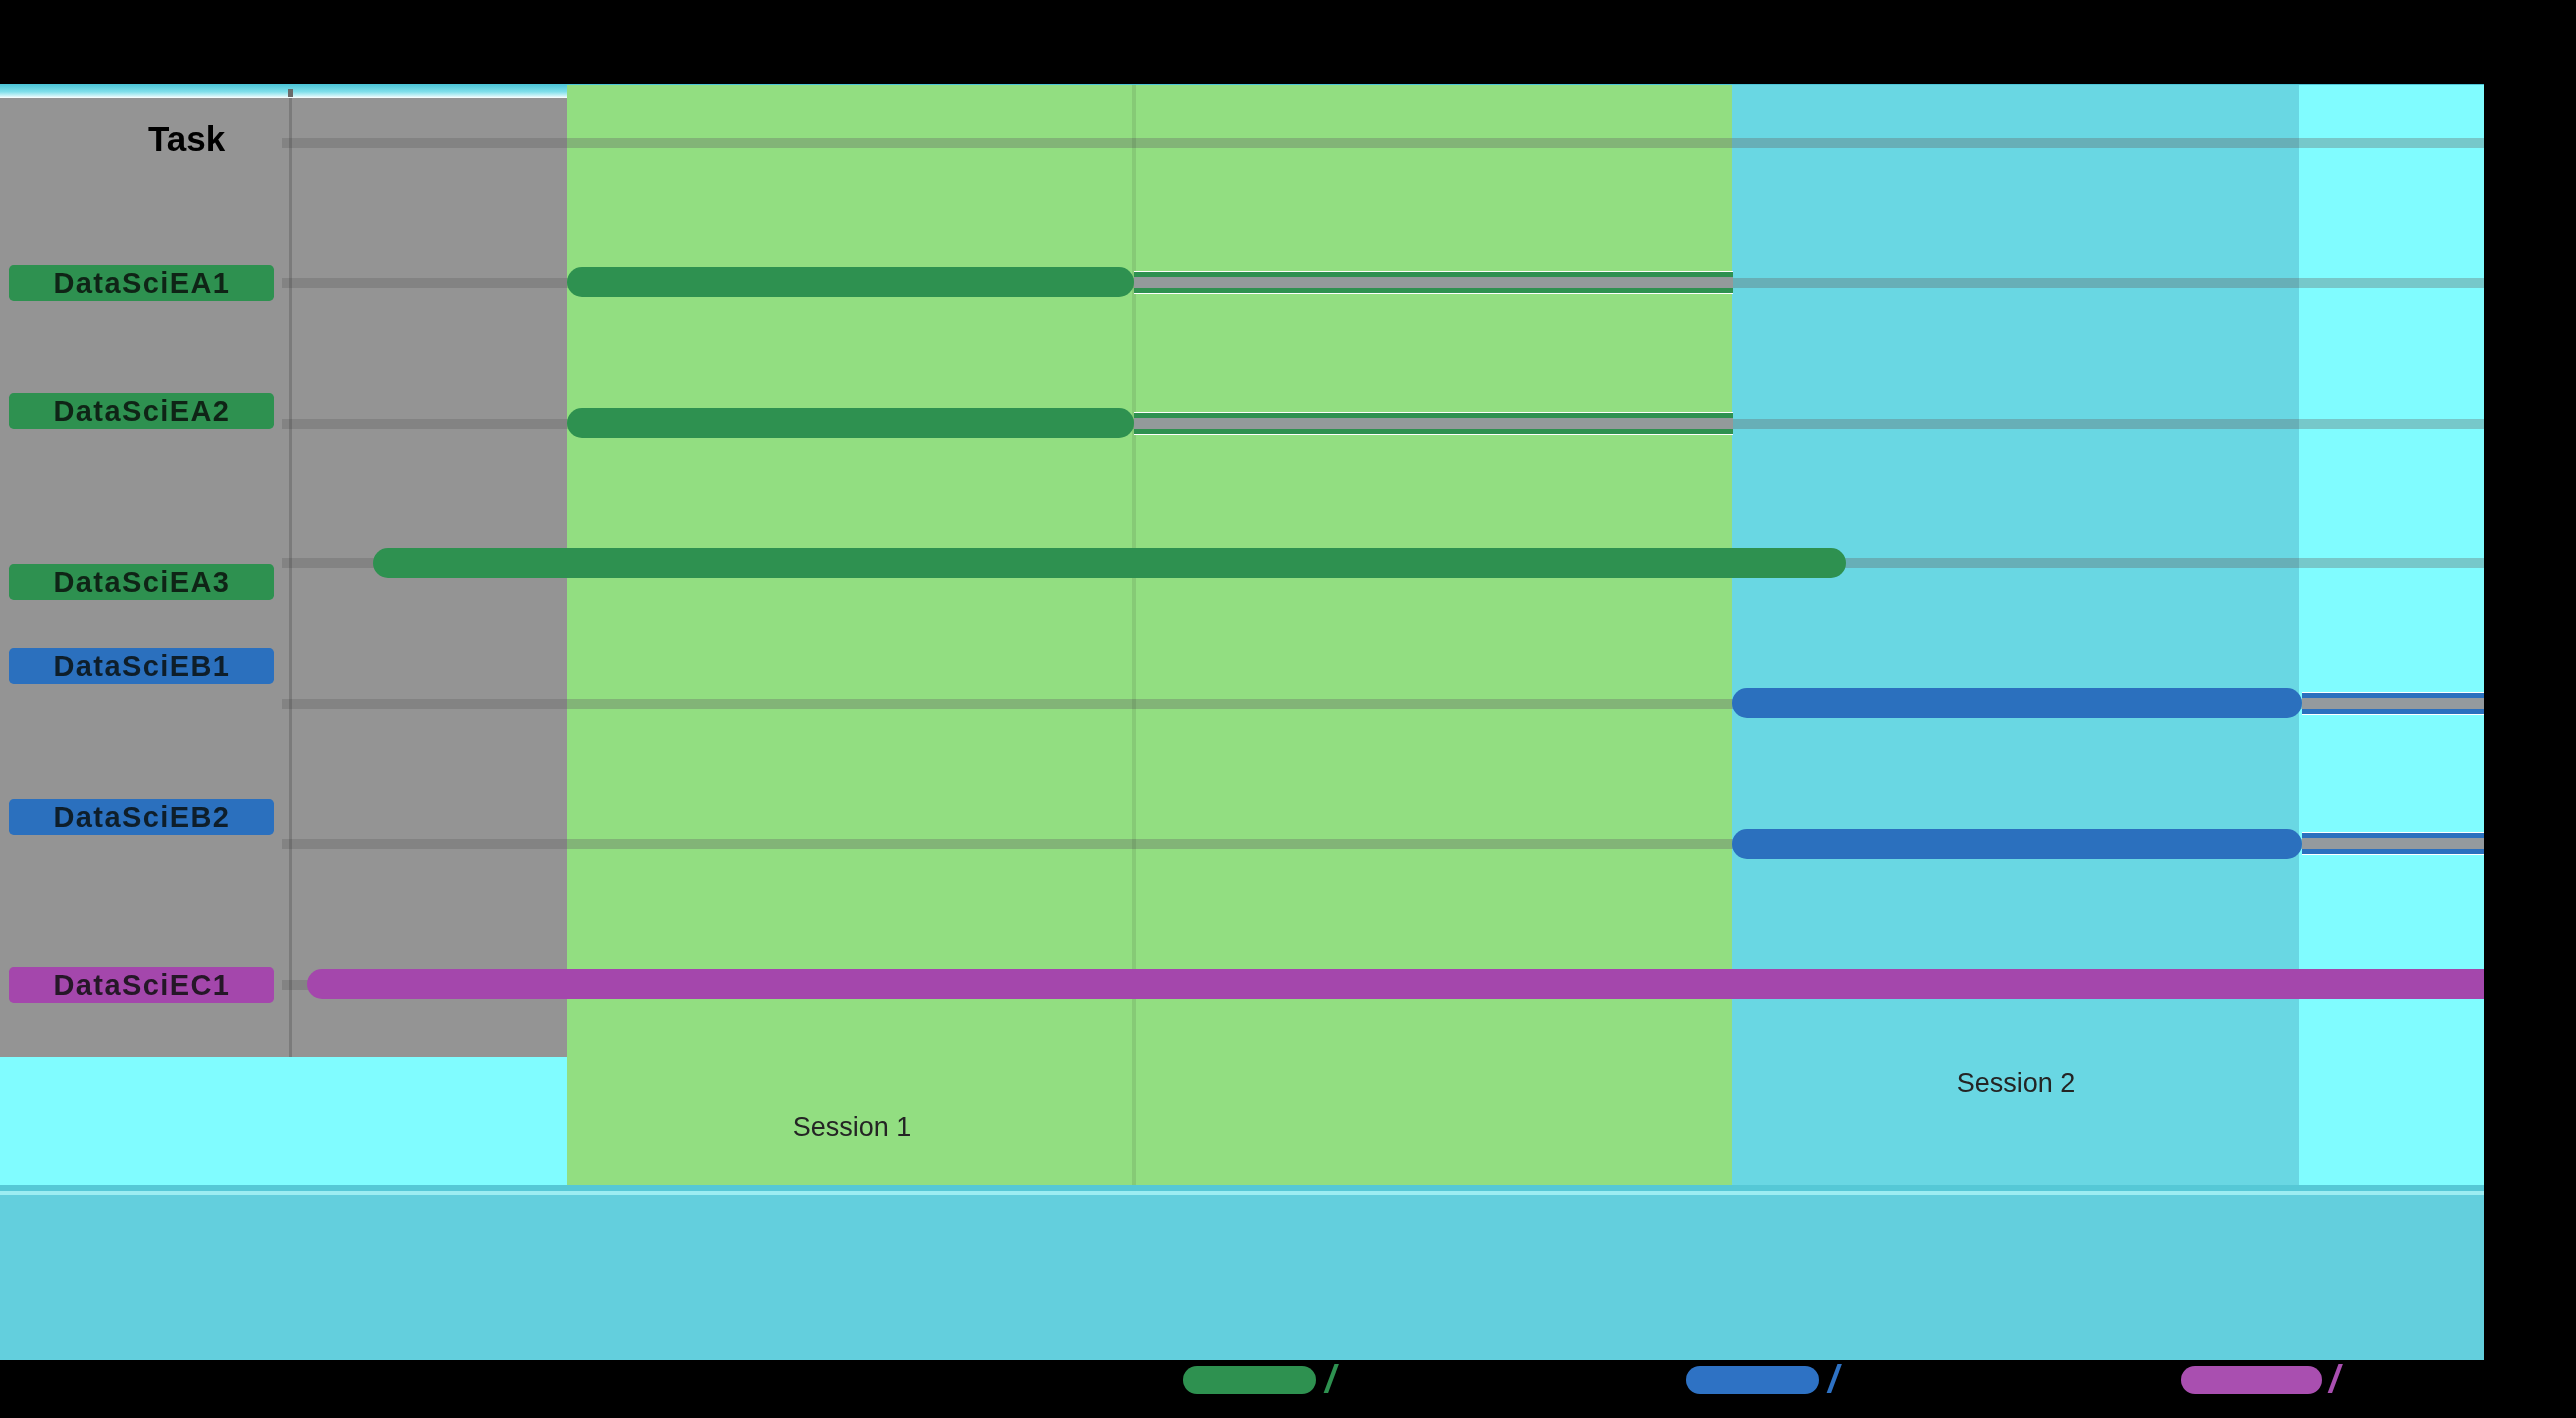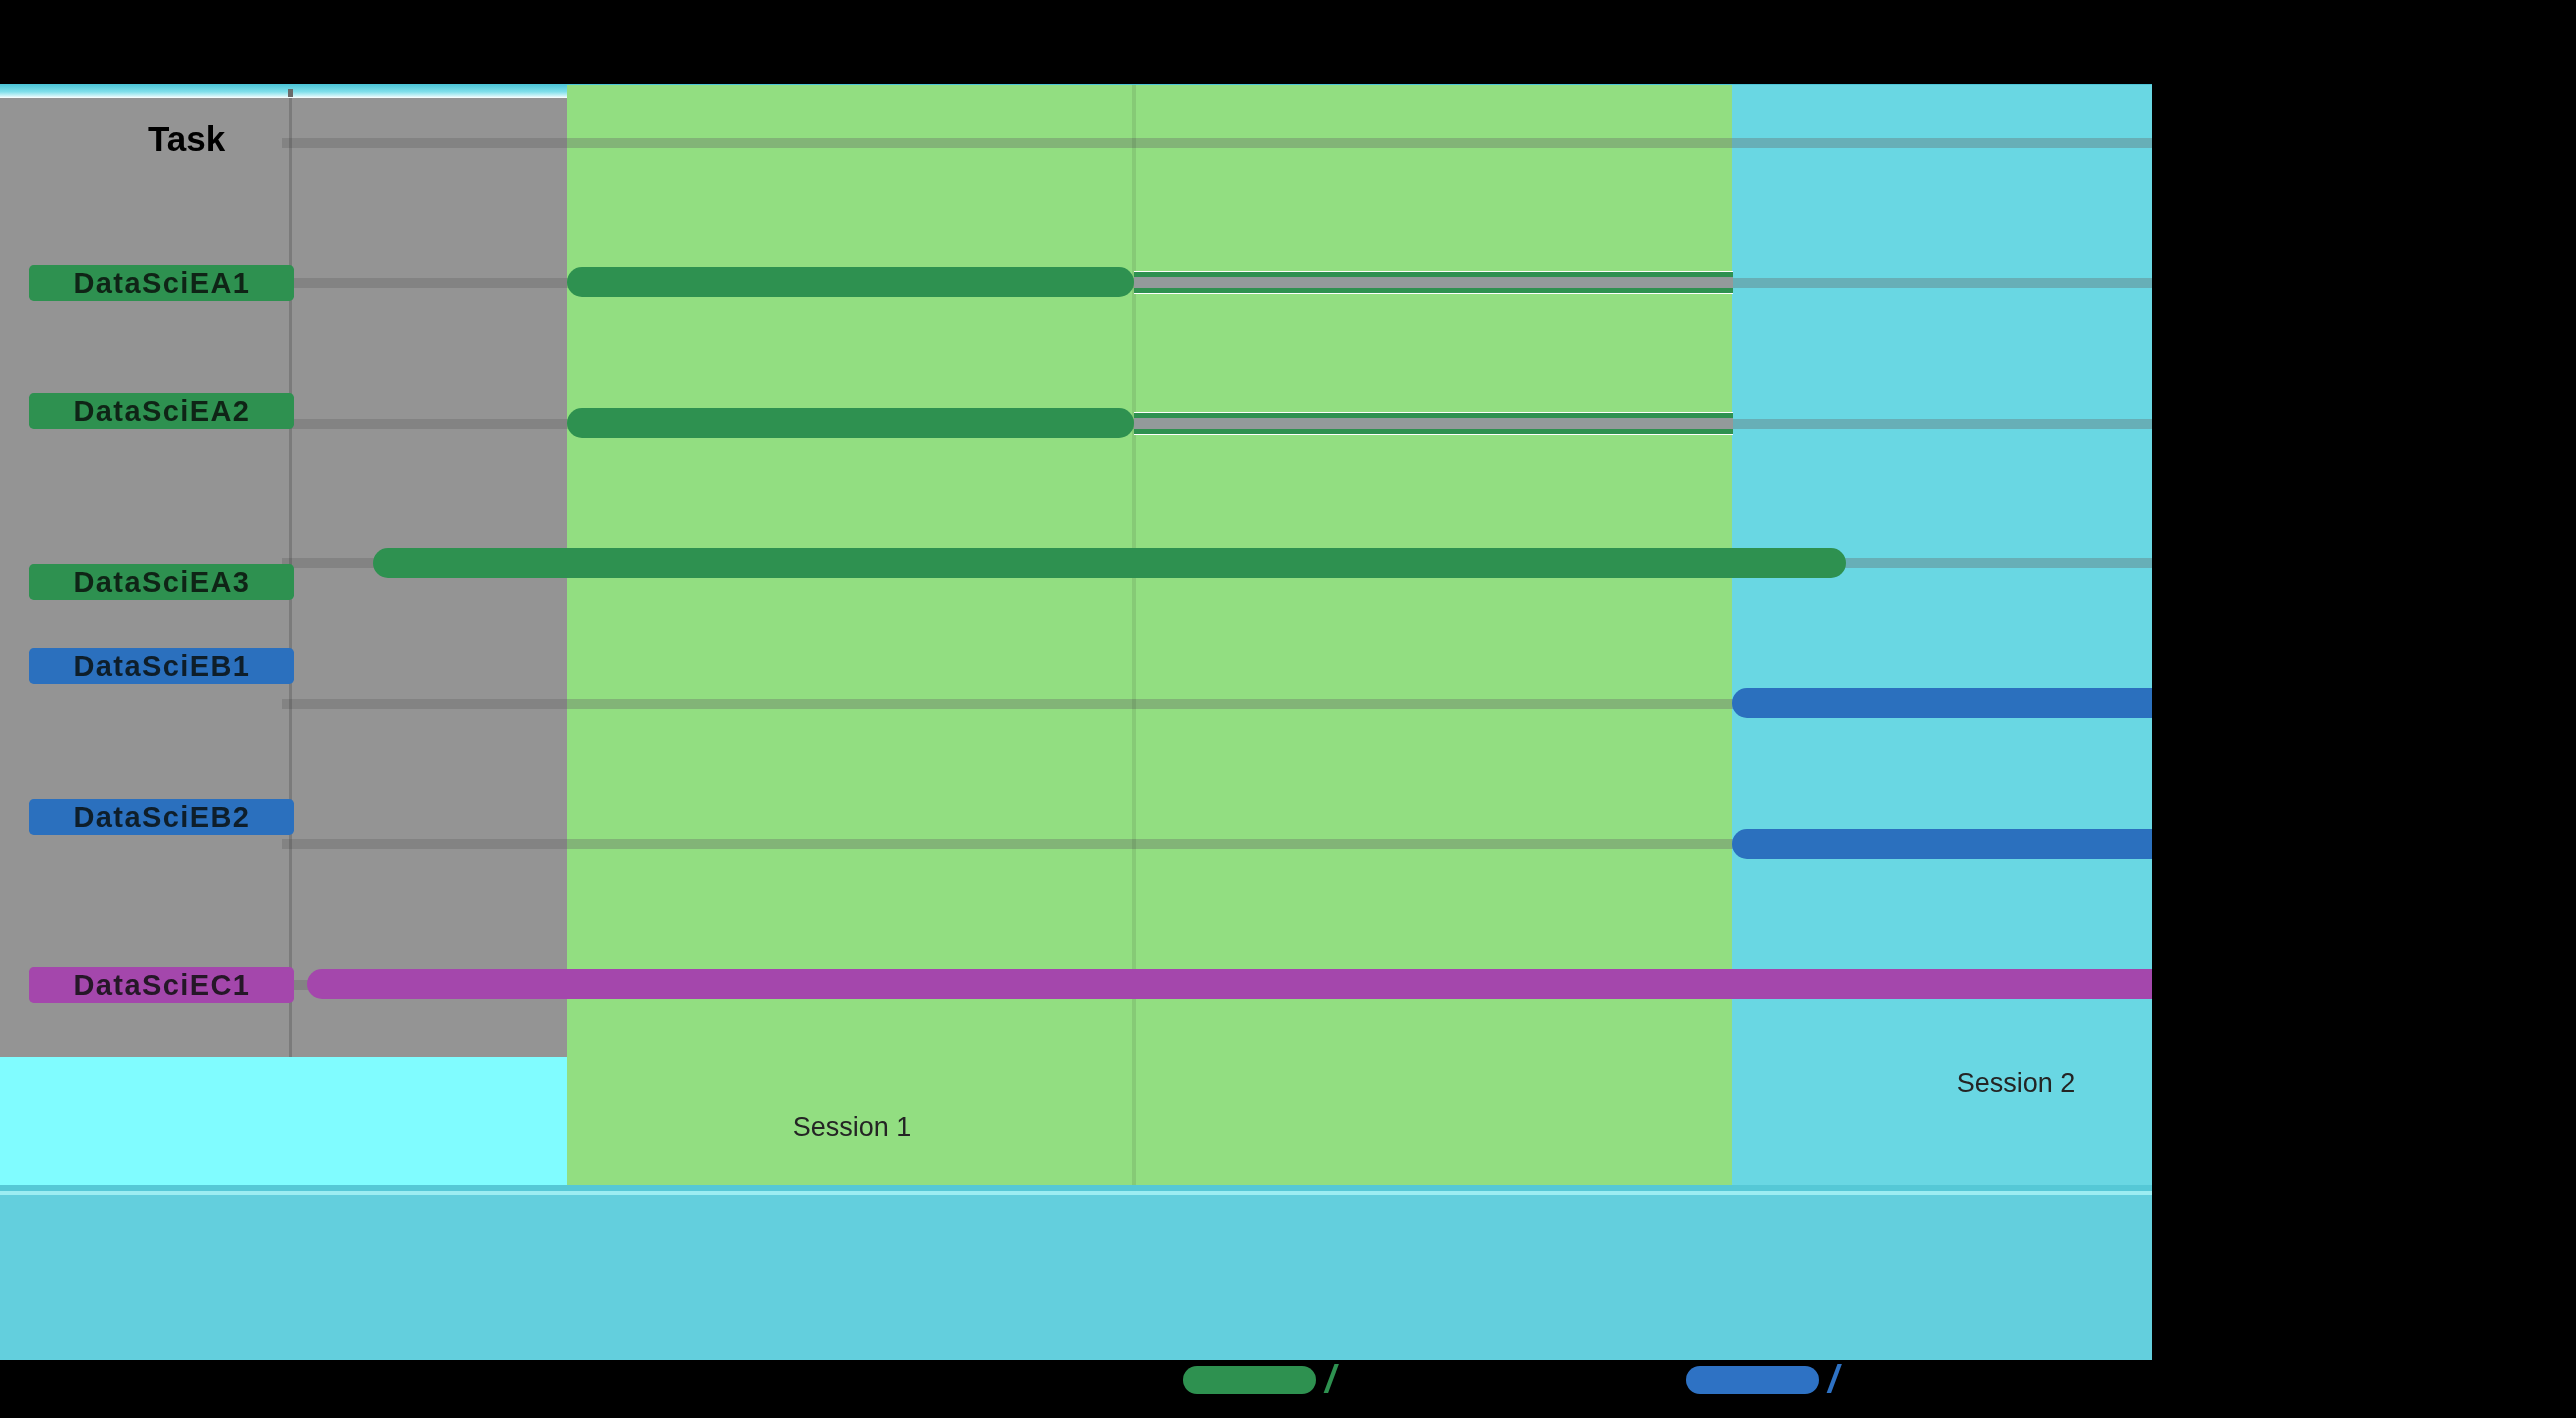--- a/index.html
+++ b/index.html
@@ -1,17 +1,17 @@
 <!DOCTYPE html>
 <html style="font-size:15px"><head>
 <meta charset="utf-8">
 <style>
   html,body{margin:0;padding:0;background:#000;}
   body{font-family:"Liberation Sans","DejaVu Sans",sans-serif;}
-  #stage{position:relative;width:2152px;height:1419px;overflow:hidden;background:#000;}
+  #stage{position:relative;width:2484px;height:1419px;overflow:hidden;background:#000;}
   .abs{position:absolute;}
   
   .band-top-black{left:0;top:0;width:2576px;height:84px;background:#000;}
   .strip-cyan{left:0;top:84px;width:2576px;height:14px;
     background:linear-gradient(to bottom,#49c3d6 0%,#7fdfea 55%,#cdf3f7 85%,#ffffff 100%);}
   .plot-gray{left:0;top:98px;width:2576px;height:959px;background:#949494;}
   .label-band{left:0;top:1057px;width:2576px;height:129px;background:#80fcff;}
   .band-sep1{left:0;top:1185px;width:2576px;height:5.6px;background:#55c8d6;}
   .band-sep2{left:0;top:1191px;width:2576px;height:3.8px;background:#9cedf2;}
   .band-bottom-cyan{left:0;top:1195px;width:2576px;height:165px;background:#63cfdd;}
@@ -25,21 +25,21 @@
   .spine{left:289px;top:98px;width:2.8px;height:959px;background:rgba(60,60,60,0.28);}
   .spine-tick{left:288px;top:89px;width:4.7px;height:8.4px;background:#6a6a6a;}
   .vline-mid{left:1132px;top:85px;width:3.8px;height:1100px;background:rgba(30,30,30,0.10);}
   
   .grid{left:282px;width:2294px;height:10.3px;background:rgba(100,100,100,0.34);}
   
   .task-label{left:148px;top:118px;width:150px;height:41px;color:#000;font-size:35px;
     font-weight:bold;line-height:41px;}
   
   .chip{left:9.4px;width:265px;height:36px;border-radius:4.7px;display:flex;align-items:center;
-    justify-content:center;margin-left:20px;}
+    justify-content:center;}
   .chip span{font-size:29px;font-weight:700;letter-spacing:1.4px;color:rgba(8,12,10,0.82);
     white-space:nowrap;}
   .chip-green{background:#2e9150;}
   .chip-blue{background:#2b70be;}
   .chip-purple{background:#a447ac;}
   
   .bar{height:30px;border-radius:15px;}
   .bar-green{background:#2e9150;}
   .bar-blue{background:#2b70be;}
   .bar-purple{background:#a447ac;}

